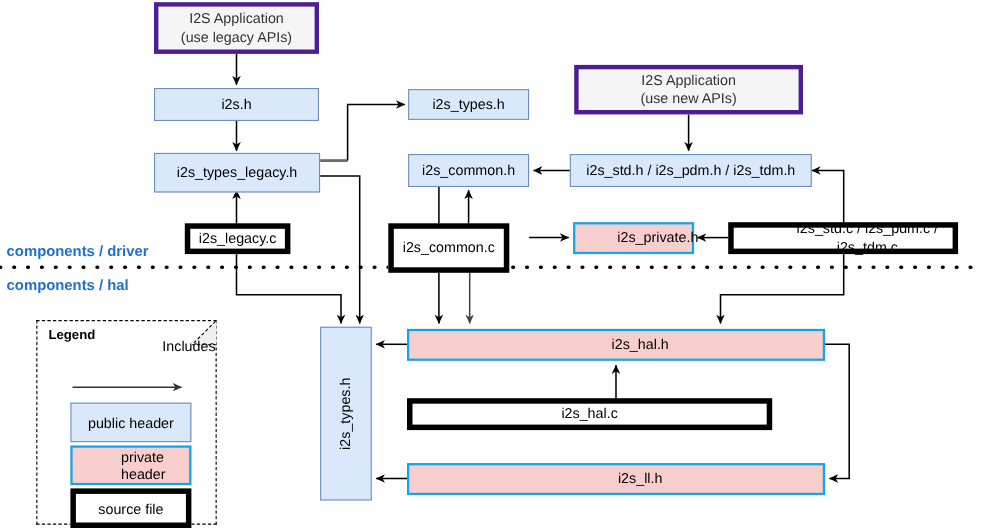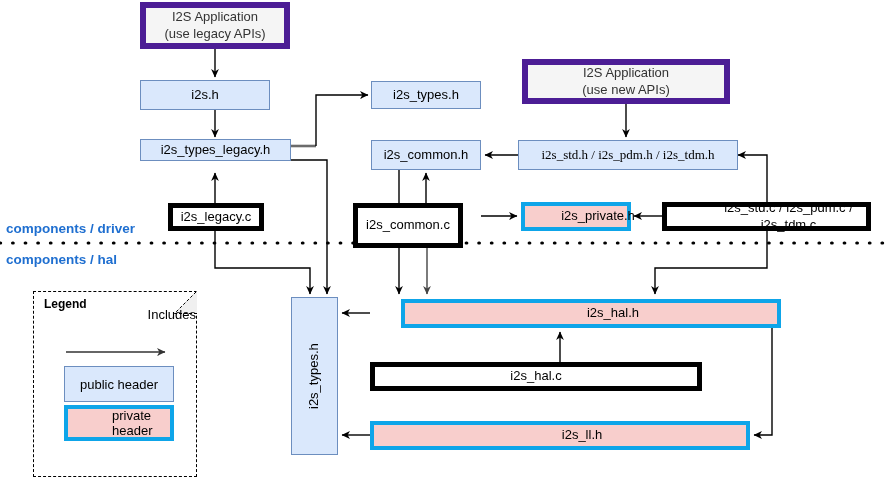--- a/index.html
+++ b/index.html
@@ -4,23 +4,23 @@
 <style>
   html,body{margin:0;padding:0;background:#ffffff;}
   body{width:893px;height:482px;position:relative;overflow:hidden;
        font-family:"Liberation Sans","DejaVu Sans",sans-serif;}
   #canvas{position:absolute;left:0;top:0;width:893px;height:482px;}
   svg.wires{position:absolute;left:0;top:0;width:893px;height:482px;pointer-events:none;}
 
   .box{position:absolute;box-sizing:border-box;display:flex;align-items:center;
        justify-content:center;text-align:center;font-size:13px;color:#000000;
        line-height:1.25;z-index:3;}
-  .grey{background:#f5f5f5;border:6px solid #4c1d95;color:#333333;}
+  .grey{background:#f5f5f5;border:4px solid #4c1d95;color:#333333;}
   .blue{background:#dae8fc;border:1px solid #6c8ebf;}
-  .pink{background:#f8cecc;border:4px solid #0ea5e9;padding-left:44px;}
+  .pink{background:#f8cecc;border:2px solid #0ea5e9;padding-left:44px;}
   .white{background:#ffffff;border:5px solid #000000;}
 
   .vert{writing-mode:vertical-rl;transform:rotate(180deg);}
 
   .divlabel{position:absolute;color:#1f6fd0;font-weight:bold;font-size:13.5px;z-index:4;}
 
   .legend{position:absolute;left:33px;top:291px;width:164px;height:186px;
           box-sizing:border-box;border:1px dashed #000000;background:#ffffff;z-index:3;}
   .legend-title{position:absolute;left:10px;top:5px;font-size:12px;font-weight:bold;color:#000;text-align:center;}
   .dogear{position:absolute;right:-1px;top:-1px;width:22px;height:22px;
@@ -98,41 +98,41 @@
     </div>
   </div>
 
   <div class="box grey" style="left:522px;top:59px;width:208px;height:45px;">
     <div>
       <div>I2S Application</div>
       <div>(use new APIs)</div>
     </div>
   </div>
 
-  <div class="box blue" style="left:140px;top:80px;width:130px;height:30px;">i2s.h</div>
+  <div class="box blue" style="left:140px;top:80px;width:150px;height:30px;">i2s.h</div>
 
   <div class="box blue" style="left:371px;top:81px;width:110px;height:28px;">i2s_types.h</div>
 
-  <div class="box blue" style="left:140px;top:139px;width:151px;height:22px;">i2s_types_legacy.h</div>
+  <div class="box blue" style="left:140px;top:139px;width:151px;height:36px;">i2s_types_legacy.h</div>
 
   <div class="box blue" style="left:371px;top:140px;width:110px;height:30px;">i2s_common.h</div>
 
-  <div class="box blue" style="left:518px;top:140px;width:220px;height:30px;font-family:Liberation Serif, serif;">i2s_std.h / i2s_pdm.h / i2s_tdm.h</div>
+  <div class="box blue" style="left:518px;top:140px;width:220px;height:30px;">i2s_std.h / i2s_pdm.h / i2s_tdm.h</div>
 
   <div class="box white" style="left:168px;top:203px;width:96px;height:28px;">i2s_legacy.c</div>
 
   <div class="box white" style="left:353px;top:203px;width:110px;height:45px;">i2s_common.c</div>
 
   <div class="box pink" style="left:521px;top:202px;width:110px;height:29px;">i2s_private.h</div>
 
   <div class="box white" style="left:662px;top:202px;width:209px;height:29px;padding-left:44px;">i2s_std.c / i2s_pdm.c / i2s_tdm.c</div>
 
   <div class="box blue vert" style="left:291px;top:297px;width:47px;height:158px;">i2s_types.h</div>
 
-  <div class="box pink" style="left:370px;top:299px;width:380px;height:29px;margin-left:31px;">i2s_hal.h</div>
+  <div class="box pink" style="left:370px;top:299px;width:380px;height:29px;">i2s_hal.h</div>
 
   <div class="box white" style="left:370px;top:362px;width:332px;height:29px;">i2s_hal.c</div>
 
   <div class="box pink" style="left:370px;top:421px;width:380px;height:29px;">i2s_ll.h</div>
 
   <div class="divlabel" style="left:6px;top:221px;">components / driver</div>
   <div class="divlabel" style="left:6px;top:252px;">components / hal</div>
 
   <div class="legend">
     <div class="dogear"></div>
@@ -148,15 +148,16 @@
       <defs>
         <marker id="lah" markerWidth="9" markerHeight="9" refX="8" refY="4.5" orient="auto" markerUnits="userSpaceOnUse">
           <path d="M0,0.6 L8.4,4.5 L0,8.4 L2.4,4.5 Z" fill="#333333"></path>
         </marker>
       </defs>
       <path d="M2,5 L101,5" stroke="#333333" stroke-width="1.5" fill="none" marker-end="url(#lah)"></path>
     </svg>
 
     <div class="lg-sw pink" style="top:113px;">private header</div>
     <div class="lg-sw blue" style="top:74px;">public header</div>
+    <div class="lg-sw white" style="top:152px;">source file</div>
   </div>
 
 </div>
 
 </body></html>

